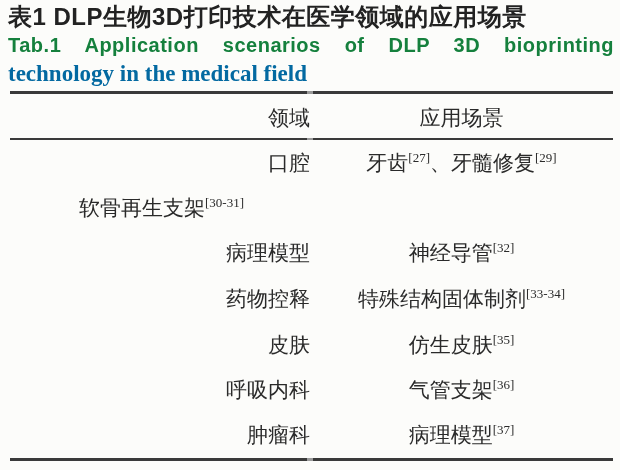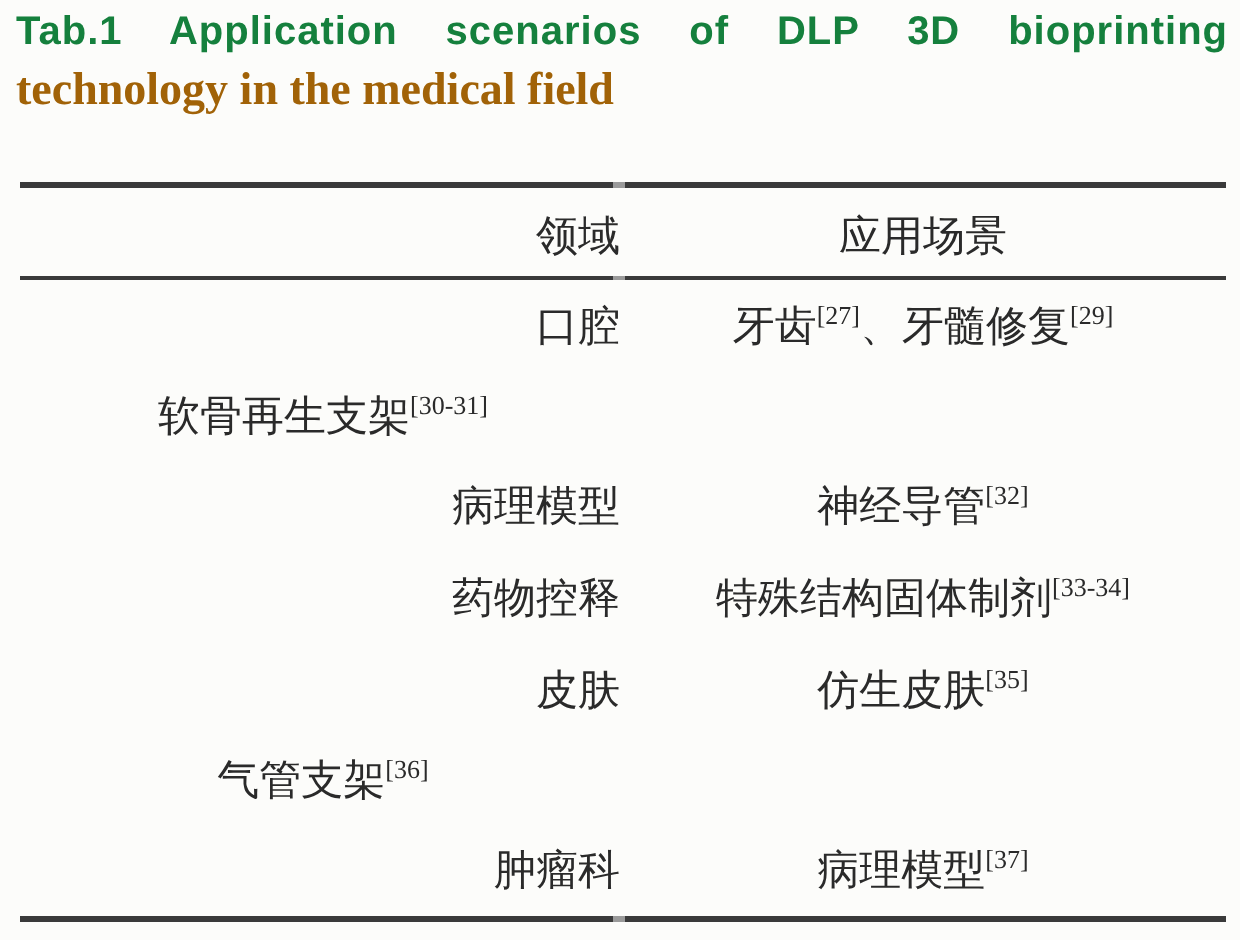--- a/index.html
+++ b/index.html
@@ -38,21 +38,21 @@
     letter-spacing: 0.5px;
     text-align: justify;
     text-align-last: justify;
     color: #15803d;
   }
   .t-en2 {
     font-family: "Liberation Serif", "DejaVu Serif", serif;
     font-weight: 700;
     font-size: 23px;
     line-height: 28px;
-    color: #a16207;
+    color: #0369a1;
   }
 
   
   .rule {
     position: absolute;
     left: 10px;
     width: 603px;
     
     background: linear-gradient(to right,
       #3a3a3a 0 49.2%, #9a9a9a 49.2% 50.2%, #3a3a3a 50.2% 100%);
@@ -87,20 +87,21 @@
     vertical-align: super;
     letter-spacing: 0;
   }
 </style>
 </head>
 <body>
 
 <div class="page">
 
   <div class="caption">
+    <div class="t-zh">表1 DLP生物3D打印技术在医学领域的应用场景</div>
     <div class="t-en1">Tab.1 Application scenarios of DLP 3D bioprinting</div>
     <div class="t-en2">technology in the medical field</div>
   </div>
 
   <div class="rule rule-top"></div>
 
   <div class="row" style="top:103px">
     <div class="cell cell-left">领域</div>
     <div class="cell cell-right">应用场景</div>
   </div>
@@ -125,20 +126,21 @@
     <div class="cell cell-left">药物控释</div>
     <div class="cell cell-right"><span>特殊结构固体制剂</span><sup class="cite">[33-34]</sup></div>
   </div>
 
   <div class="row" style="top:330px">
     <div class="cell cell-left">皮肤</div>
     <div class="cell cell-right"><span>仿生皮肤</span><sup class="cite">[35]</sup></div>
   </div>
 
   <div class="row" style="top:375px">
+    <div class="cell cell-left">呼吸内科</div>
     <div class="cell cell-right"><span>气管支架</span><sup class="cite">[36]</sup></div>
   </div>
 
   <div class="row" style="top:420px">
     <div class="cell cell-left">肿瘤科</div>
     <div class="cell cell-right"><span>病理模型</span><sup class="cite">[37]</sup></div>
   </div>
 
   <div class="rule rule-bottom"></div>
 

